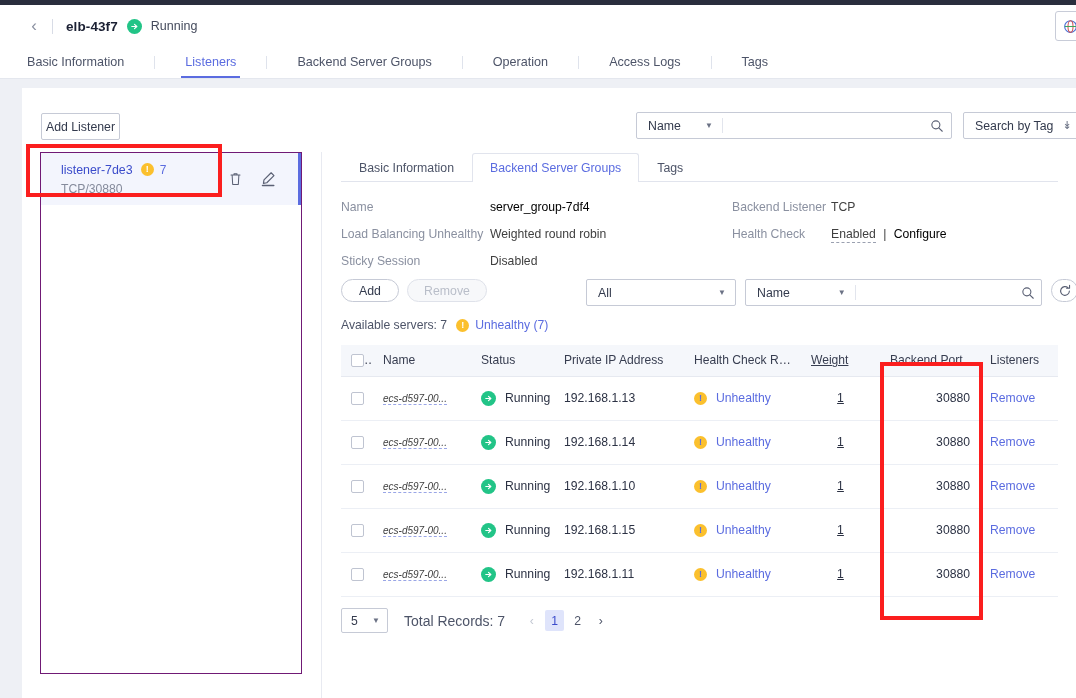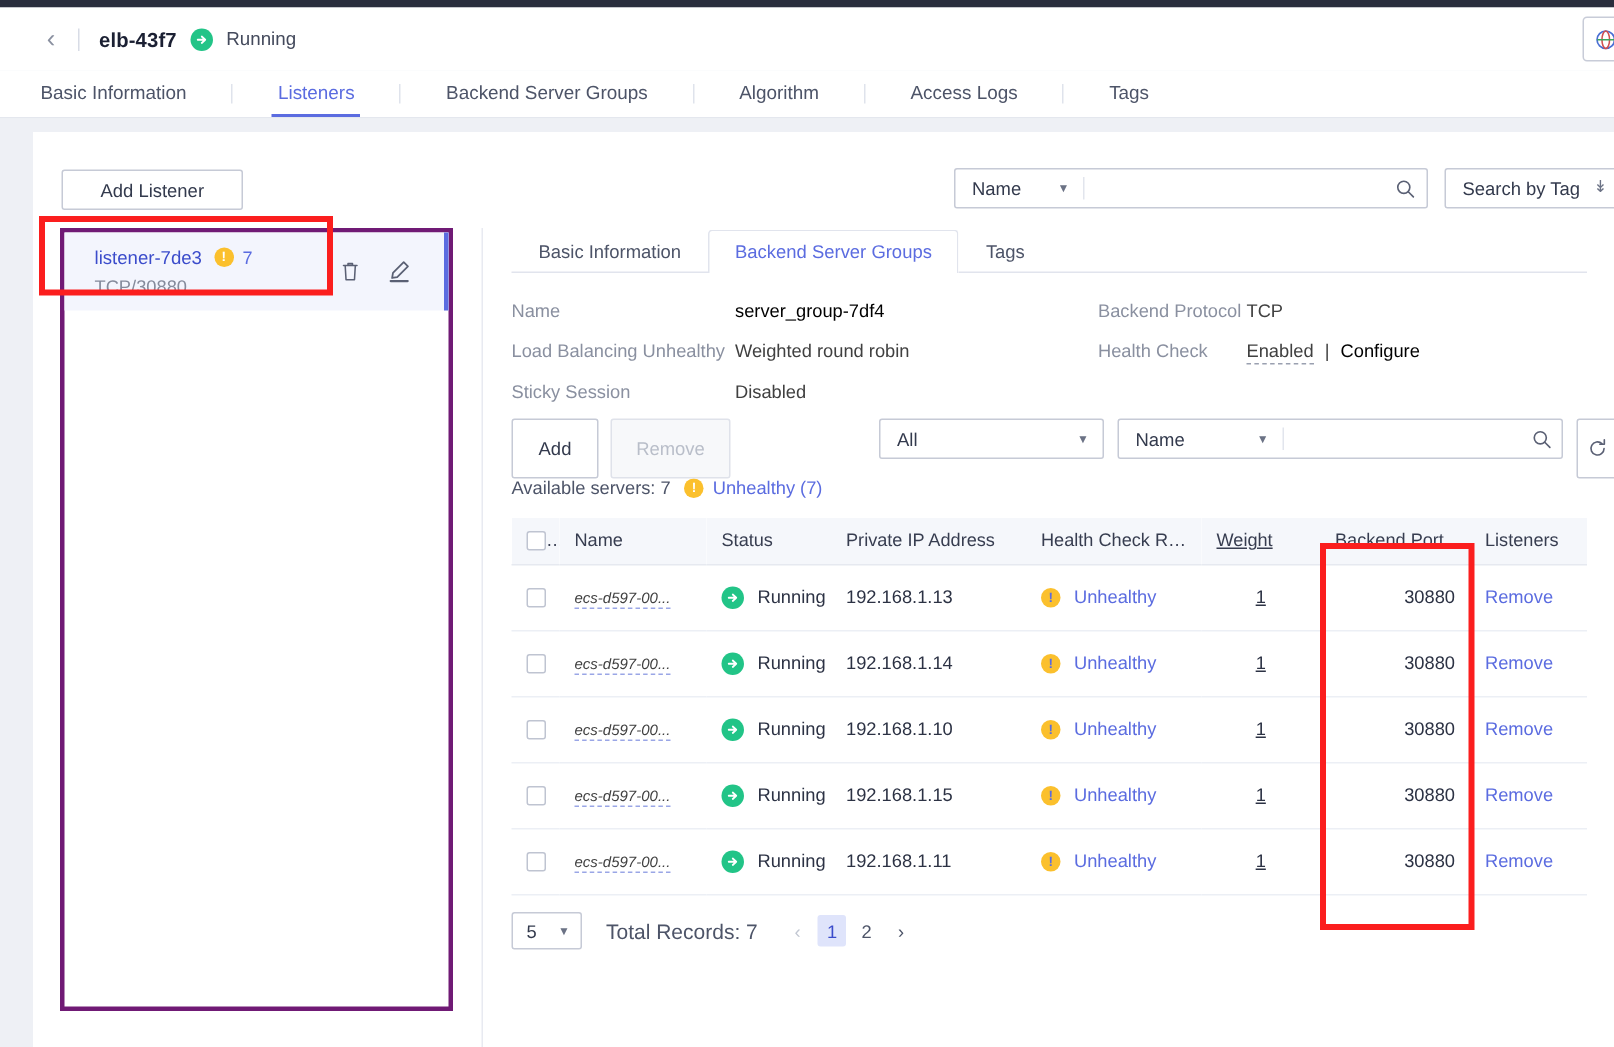--- a/index.html
+++ b/index.html
@@ -81,21 +81,21 @@
 
   
   .btn {
     border: 1px solid #c6cad6; border-radius: 2px; background: #fff;
     font-family: inherit; font-size: 12.3px; color: #333a4d;
     cursor: pointer; white-space: nowrap;
   }
   .btn:disabled { color: #b9bec9; background: #f7f8fa; border-color: #dfe2ea; cursor: default; }
   .add-listener {
     position: absolute; left: 19px; top: 25px;
-    width: 121px; height: 27px;
+    width: 79px; height: 27px;
   }
 
   
   .topsearch {
     position: absolute; left: 614px; top: 24px;
     display: flex; align-items: center; gap: 11px;
   }
   .combo {
     display: flex; align-items: center;
     height: 27px; border: 1px solid #c6cad6; border-radius: 2px; background: #fff;
@@ -117,21 +117,21 @@
     color: #5a6074; cursor: pointer;
   }
   .tagbtn {
     height: 27px; padding: 0 11px; display: flex; align-items: center; gap: 9px;
   }
 
   
   .left-panel {
     position: absolute; left: 18px; top: 64px;
     width: 262px; height: 522px;
-    border: 3px solid #701a75; background: #fff;
+    border: 1px solid #701a75; background: #fff;
   }
   .listener-item {
     position: relative; height: 52px; background: #f3f5fd;
     display: flex; align-items: center; cursor: pointer;
   }
   .listener-item::after {
     content: ""; position: absolute; right: 0; top: 0; bottom: 0;
     width: 3px; background: #5b6ce0;
   }
   .li-info { margin-left: 20px; flex: 1 1 auto; }
@@ -178,21 +178,21 @@
   .info-row { position: absolute; font-size: 12.2px; line-height: 16px; }
   .lbl { color: #8a90a0; }
   .val { color: #404040; }
   .val.link { color: #000000; cursor: pointer; text-align: center; }
   .dotted {
     border-bottom: 1px dashed #9aa0b0; padding-bottom: 1px; cursor: help;
   }
 
   
   .tbar { position: relative; margin-top: 6px; height: 32px; }
-  .tbar .btn { position: absolute; top: 0; height: 40px; }
+  .tbar .btn { position: absolute; top: 0; height: 23px; border-radius: 12px; }
   .avail {
     margin-top: 7px; display: flex; align-items: center;
     font-size: 12.2px; color: #4d5468;
   }
   .avail .warn-dot { margin-left: 9px; margin-right: 6px; }
   .avail .unh { color: #5b6ce0; cursor: pointer; }
   .refresh-btn {
     width: 27px; height: 27px; display: flex; align-items: center;
     justify-content: center; color: #5a6074;
   }
@@ -284,21 +284,21 @@
   </svg>
 </div>
 
 <div class="tabbar">
   <div class="tab">Basic Information</div>
   <div class="tab-sep"></div>
   <div class="tab active">Listeners</div>
   <div class="tab-sep"></div>
   <div class="tab">Backend Server Groups</div>
   <div class="tab-sep"></div>
-  <div class="tab">Algorithm</div>
+  <div class="tab">Operation</div>
   <div class="tab-sep"></div>
   <div class="tab">Access Logs</div>
   <div class="tab-sep"></div>
   <div class="tab">Tags</div>
 </div>
 
 <div class="card">
 
   <button class="btn add-listener">Add Listener</button>
 
@@ -373,21 +373,21 @@
       </div>
 
       <div class="info-row" style="left:0;top:54px;">
         <span class="lbl">Sticky Session</span>
       </div>
       <div class="info-row" style="left:149px;top:54px;text-align:center;">
         <span class="val">Disabled</span>
       </div>
 
       <div class="info-row" style="left:391px;top:0;">
-        <span class="lbl">Backend Protocol</span>
+        <span class="lbl">Backend Listener</span>
       </div>
       <div class="info-row" style="left:490px;top:0;">
         <span class="val">TCP</span>
       </div>
 
       <div class="info-row" style="left:391px;top:27px;">
         <span class="lbl">Health Check</span>
       </div>
       <div class="info-row" style="left:490px;top:27px;">
         <span class="val dotted">Enabled</span>

